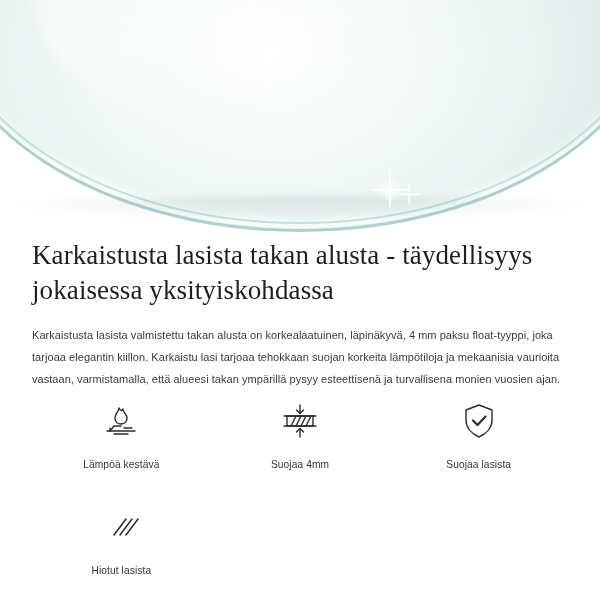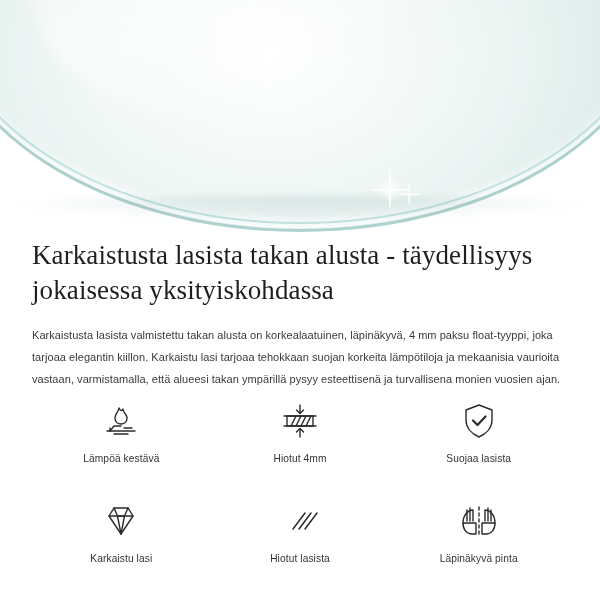--- a/index.html
+++ b/index.html
@@ -154,20 +154,21 @@
     width: 536px;
     display: grid;
     grid-template-columns: repeat(3, 1fr);
     grid-row-gap: 34px;
   }
   .feature {
     display: flex;
     flex-direction: column;
     align-items: center;
     text-align: center;
+    gap: 6px;
   }
   .feature-icon {
     width: 46px; height: 46px;
     display: flex;
     align-items: center;
     justify-content: center;
     margin-bottom: 9px;
   }
   .feature-label {
     font-size: 10.2px;
@@ -218,67 +219,41 @@
         <svg width="40" height="40" viewBox="0 0 40 40" fill="none" stroke="#2b2b2b" stroke-width="1.4" stroke-linecap="round" stroke-linejoin="round">
           <path d="M20 4 L20 12"></path>
           <path d="M16.5 9 L20 12.5 L23.5 9"></path>
           <path d="M20 36 L20 28"></path>
           <path d="M16.5 31 L20 27.5 L23.5 31"></path>
           <rect x="7" y="15" width="26" height="10"></rect>
           <path d="M11 25 L16 15 M16 25 L21 15 M21 25 L26 15 M26 25 L31 15"></path>
           <path d="M4 15 L36 15 M4 25 L36 25"></path>
         </svg>
       </div>
-      <div class="feature-label">Hiotut 4mm</div>
+      <div class="feature-label">Suojaa 4mm</div>
     </div>
 
     <div class="feature">
       <div class="feature-icon">
         <svg width="40" height="40" viewBox="0 0 40 40" fill="none" stroke="#2b2b2b" stroke-width="1.4" stroke-linecap="round" stroke-linejoin="round">
           <path d="M20 4 L33 9 V19 C33 27, 27 33, 20 36 C13 33, 7 27, 7 19 V9 Z"></path>
           <path d="M14 19.5 L18.5 24 L26.5 15.5" stroke-width="2.2"></path>
         </svg>
       </div>
       <div class="feature-label">Suojaa lasista</div>
     </div>
 
-    <div class="feature">
-      <div class="feature-icon">
-        <svg width="40" height="40" viewBox="0 0 40 40" fill="none" stroke="#2b2b2b" stroke-width="1.4" stroke-linecap="round" stroke-linejoin="round">
-          <path d="M8 15 L13 7 H27 L32 15 L20 33 Z"></path>
-          <path d="M8 15 H32"></path>
-          <path d="M13 7 L16.5 15 L20 33"></path>
-          <path d="M27 7 L23.5 15 L20 33"></path>
-          <path d="M16.5 15 L23.5 15"></path>
-        </svg>
-      </div>
-      <div class="feature-label">Karkaistu lasi</div>
-    </div>
 
     <div class="feature">
       <div class="feature-icon">
         <svg width="40" height="40" viewBox="0 0 40 40" fill="none" stroke="#2b2b2b" stroke-width="1.5" stroke-linecap="round">
           <path d="M13 28 L25 12"></path>
           <path d="M19 28 L31 12"></path>
           <path d="M25 28 L37 12"></path>
           <path d="M7 28 L19 12" opacity="0"></path>
         </svg>
       </div>
       <div class="feature-label">Hiotut lasista</div>
     </div>
 
-    <div class="feature">
-      <div class="feature-icon">
-        <svg width="40" height="40" viewBox="0 0 40 40" fill="none" stroke="#2b2b2b" stroke-width="1.4" stroke-linecap="round" stroke-linejoin="round">
-          <path d="M4 22 C4 14, 9 9, 14 9 L14 20"></path>
-          <path d="M8 9 L8 20 M11 7 L11 20"></path>
-          <path d="M4 22 C4 29, 8 33, 13 33 L17 33 L17 22 Z"></path>
-          <path d="M36 22 C36 14, 31 9, 26 9 L26 20"></path>
-          <path d="M32 9 L32 20 M29 7 L29 20"></path>
-          <path d="M36 22 C36 29, 32 33, 27 33 L23 33 L23 22 Z"></path>
-          <path d="M20 6 L20 34" stroke-dasharray="3 3"></path>
-        </svg>
-      </div>
-      <div class="feature-label">Läpinäkyvä pinta</div>
-    </div>
 
   </div>
 </div>
 
 </body></html>

